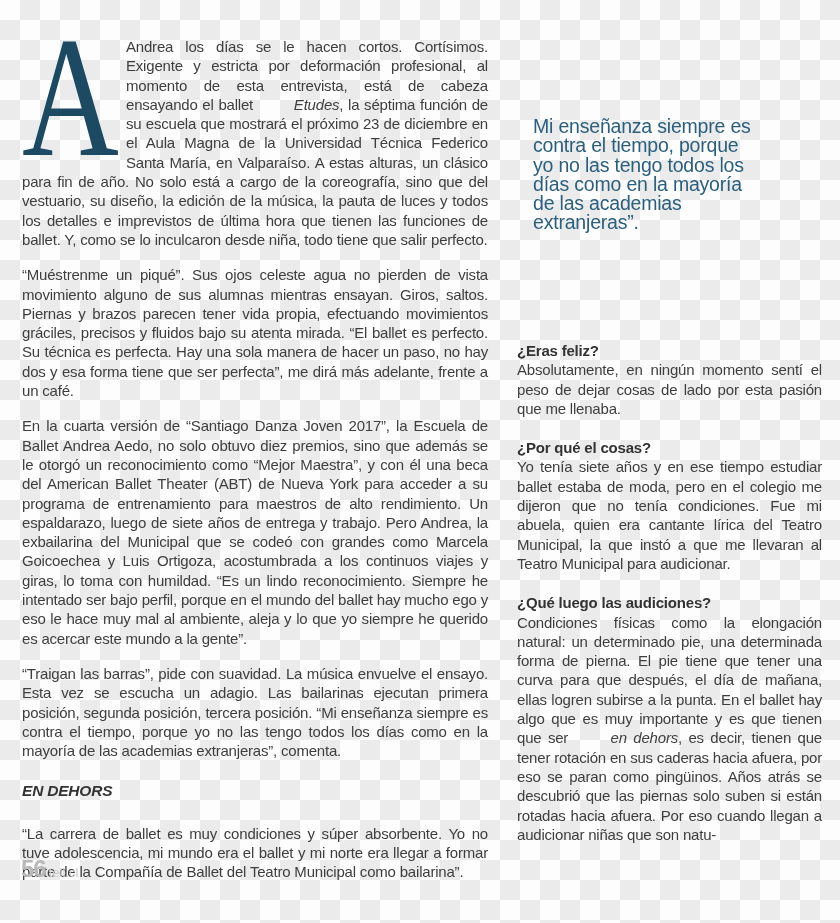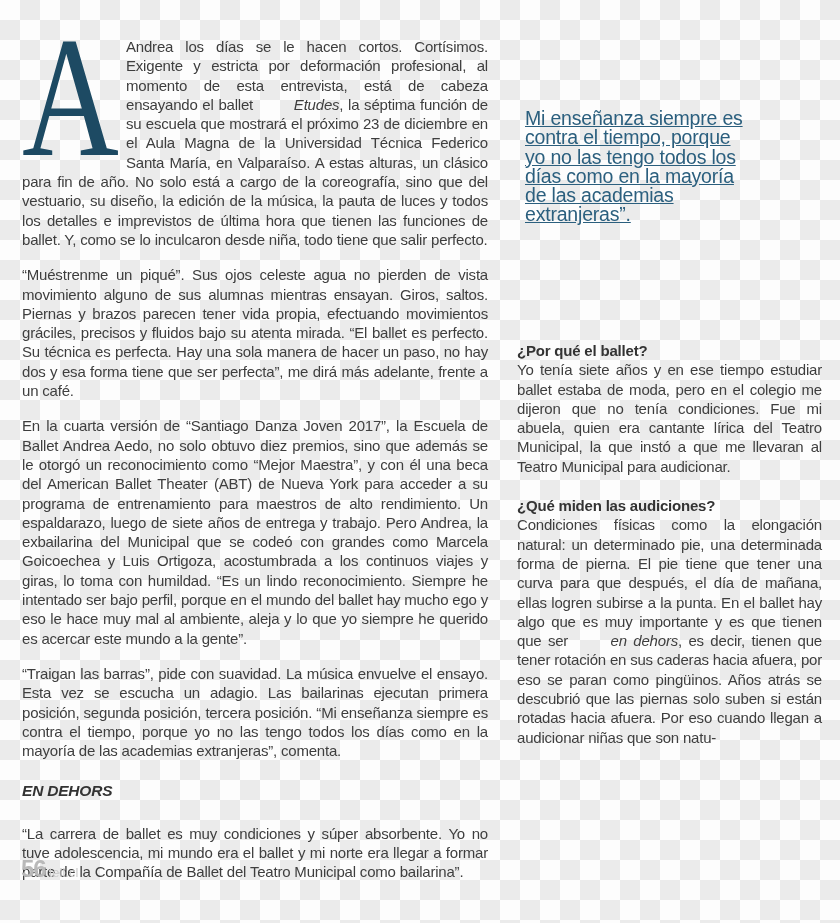--- a/index.html
+++ b/index.html
@@ -55,28 +55,27 @@
     left: 517px;
     top: 0;
     width: 305px;
     color: #3e3e3e;
   }
   .pullquote {
     position: absolute;
     left: 0;
     top: 101px;
     width: 258px;
-    margin: 8px;
+    margin: 16px;
     font-size: 19.5px;
     line-height: 19.3px;
     letter-spacing: -0.2px;
     color: #2b5f7e;
     white-space: pre-line;
     text-align: left;
-    text-decoration: underline;
   }
   .qa-list {
     position: absolute;
     left: 0;
     top: 341px;
     width: 305px;
     font-size: 15px;
     line-height: 19.3px;
     letter-spacing: -0.2px;
     text-align: justify;
@@ -124,25 +123,29 @@
   <aside class="col-right">
     <blockquote class="pullquote">Mi enseñanza siempre es
 contra el tiempo, porque
 yo no las tengo todos los
 días como en la mayoría
 de las academias
 extranjeras”.</blockquote>
 
     <div class="qa-list">
       <div class="qa">
-        <div class="q">¿Por qué el ballet?</div>
+        <div class="q">¿Eras feliz?</div>
+        <p class="a"><span>Absolutamente, en ningún momento sentí el peso de dejar cosas de lado por esta pasión que me llenaba.</span></p>
+      </div>
+      <div class="qa">
+        <div class="q">¿Por qué el cosas?</div>
         <p class="a"><span>Yo tenía siete años y en ese tiempo estudiar ballet estaba de moda, pero en el colegio me dijeron que no tenía condiciones. Fue mi abuela, quien era cantante lírica del Teatro Municipal, la que instó a que me llevaran al Teatro Municipal para audicionar.</span></p>
       </div>
       <div class="qa">
-        <div class="q">¿Qué miden las audiciones?</div>
+        <div class="q">¿Qué luego las audiciones?</div>
         <p class="a"><span>Condiciones físicas como la elongación natural: un determinado pie, una determinada forma de pierna. El pie tiene que tener una curva para que después, el día de mañana, ellas logren subirse a la punta. En el ballet hay algo que es muy importante y es que tienen que ser </span><i>en dehors</i><span>, es decir, tienen que tener rotación en sus caderas hacia afuera, por eso se paran como pingüinos. Años atrás se descubrió que las piernas solo suben si están rotadas hacia afuera. Por eso cuando llegan a audicionar niñas que son natu-</span></p>
       </div>
     </div>
   </aside>
 
   <footer class="page-footer">
     <span class="pagenum">56</span><span class="site">tell.cl</span>
   </footer>
 
 </div>

